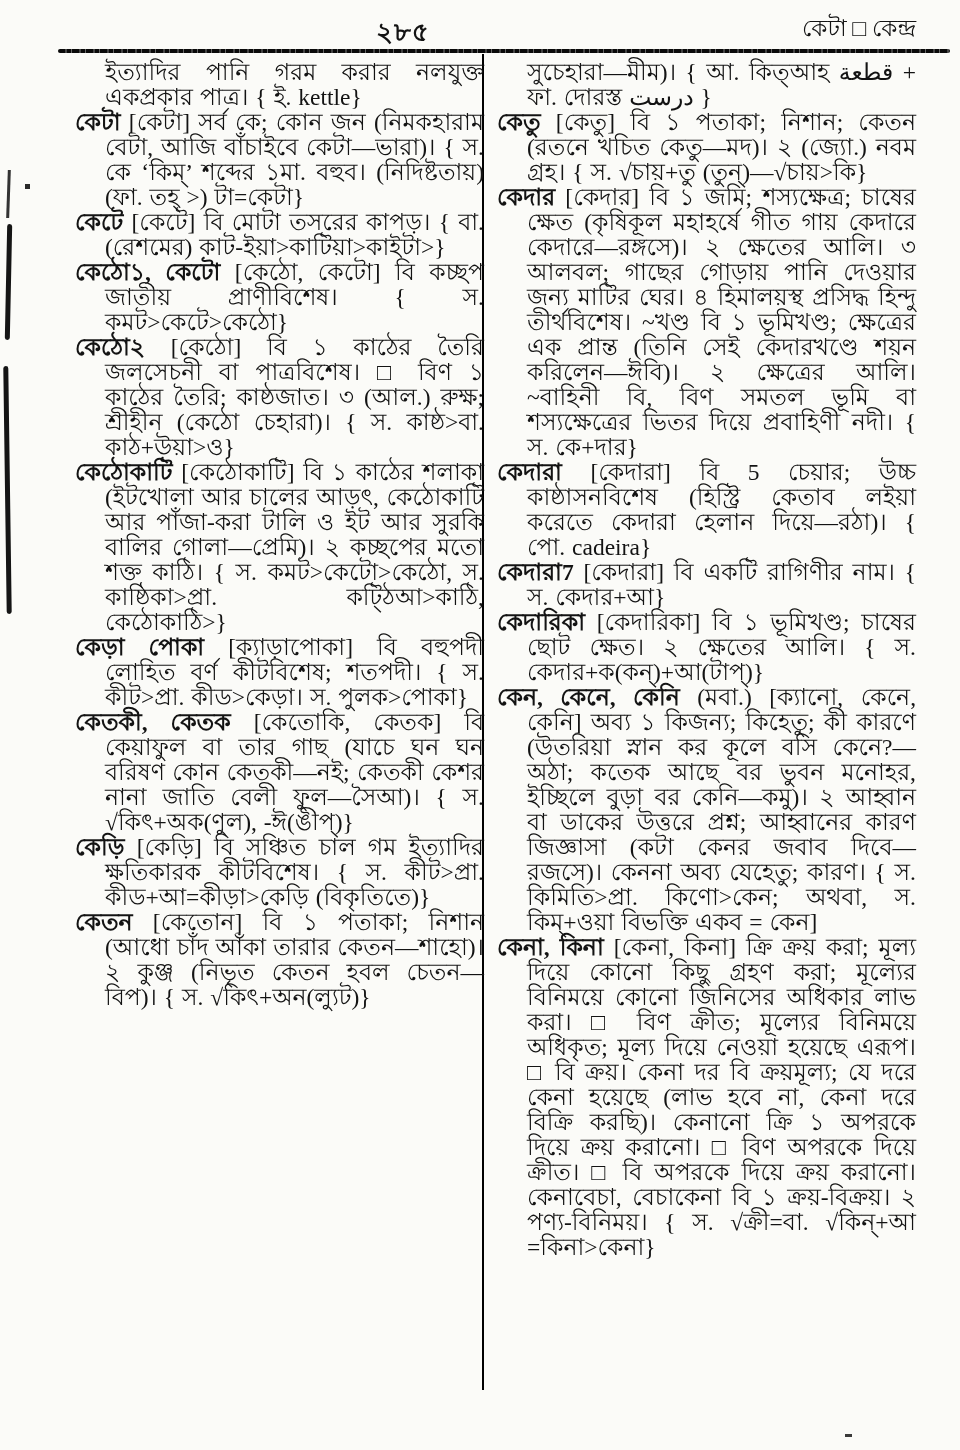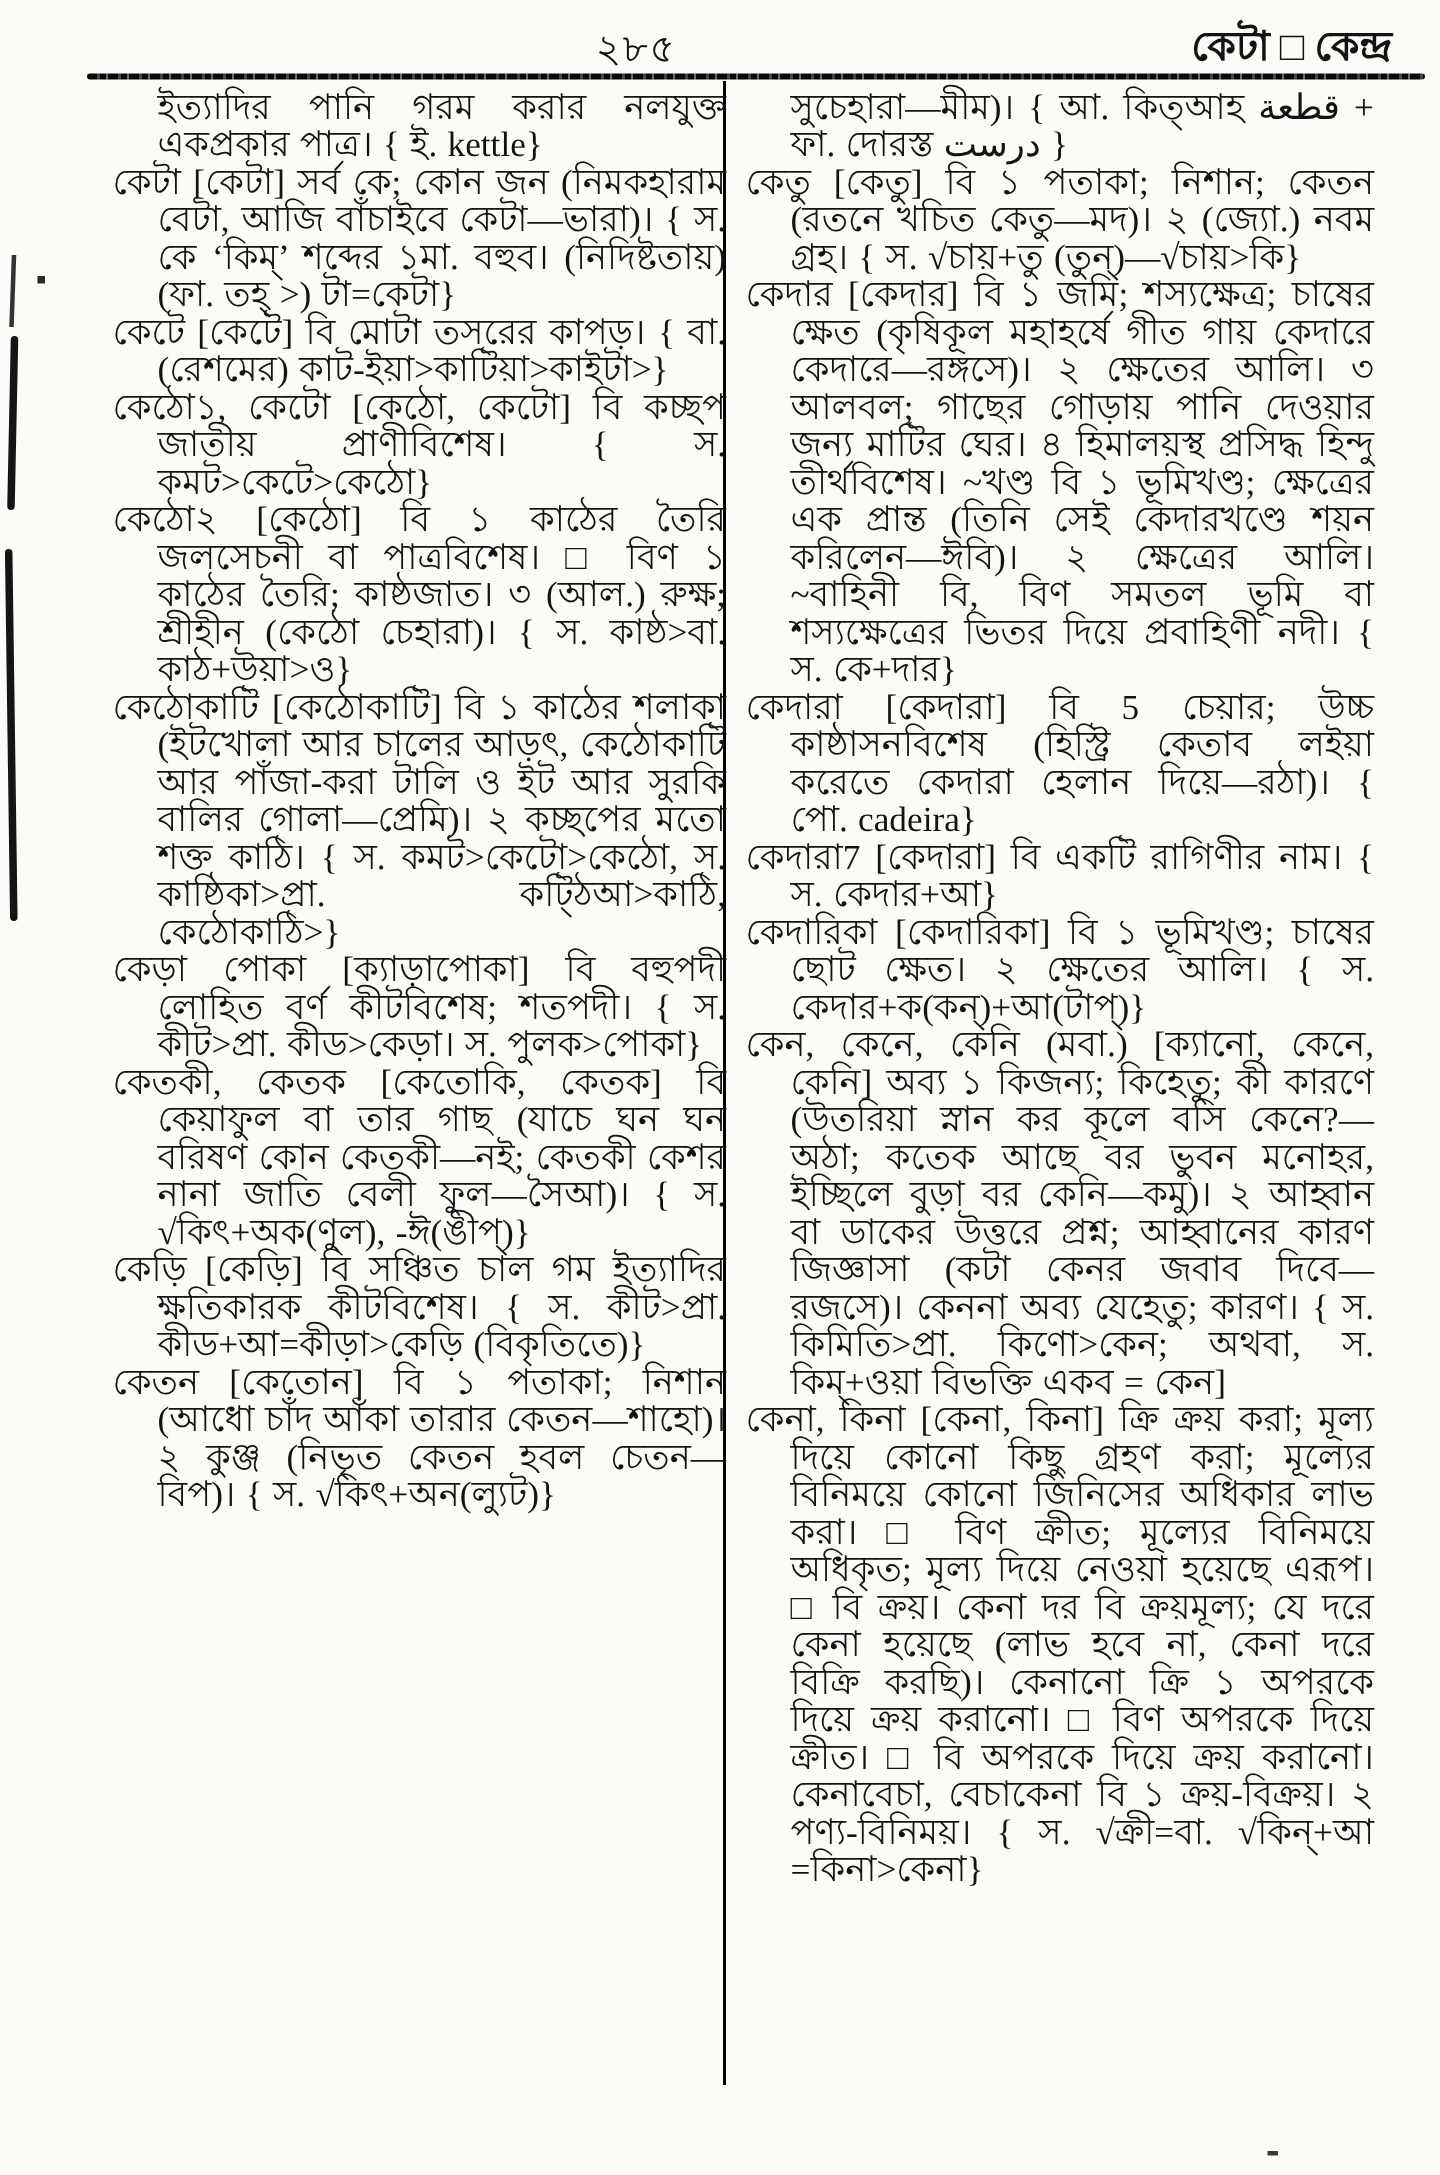--- a/index.html
+++ b/index.html
@@ -3,46 +3,46 @@
 <meta charset="utf-8">
 <style>
   html,body{margin:0;padding:0;}
   body{
     width:960px;height:1450px;position:relative;
     background:#fbfbf8;color:#131313;
     font-family:"Liberation Serif","DejaVu Serif",serif;
     overflow:hidden;
   }
   .pageno{
-    position:absolute;top:12px;left:354px;width:140px;
-    text-align:center;font-size:26px;font-weight:normal;letter-spacing:1px;
+    position:absolute;top:12px;left:376px;width:140px;
+    font-size:26px;font-weight:bold;letter-spacing:1px;
   }
   .guide{
-    position:absolute;top:10px;right:32px;
-    font-size:27px;font-weight:bold;white-space:nowrap;
+    position:absolute;top:10px;right:44px;
+    font-size:23px;font-weight:normal;white-space:nowrap;
   }
   .rule{
     position:absolute;top:49px;left:58px;width:892px;height:4px;
     background:repeating-linear-gradient(90deg,#0a0a0a 0 7px,#444 7px 9px,#0a0a0a 9px 13px,#666 13px 14px);
     border-radius:2px;
   }
   .divider{
     position:absolute;left:482px;top:54px;width:2px;height:1336px;
     background:#000;
   }
   .col{position:absolute;top:60px;}
   .col-left{left:75px;width:409px;}
   .col-right{left:497px;width:419px;}
   p.entry{
     margin:0;font-size:23.5px;line-height:25px;
     text-align:justify;padding-left:30px;text-indent:-30px;
     word-spacing:1px;
   }
   p.cont{text-indent:0;}
-  .hw{font-weight:normal;}
+  .hw{font-weight:bold;}
   
   .streak{position:absolute;background:#151515;}
   .s1{left:7px;top:170px;width:3px;height:48px;transform:rotate(2deg);background:#333;}
   .s2{left:6px;top:224px;width:5px;height:116px;border-radius:3px;transform:rotate(1.2deg);}
   .s3{left:5px;top:366px;width:5px;height:248px;border-radius:3px;transform:rotate(-0.8deg);}
   .d1{left:25px;top:184px;width:5px;height:5px;background:#2a2a2a;position:absolute;}
   .d2{left:845px;top:1434px;width:7px;height:3px;background:#3a3a3a;position:absolute;}
 </style>
 </head>
 <body>

